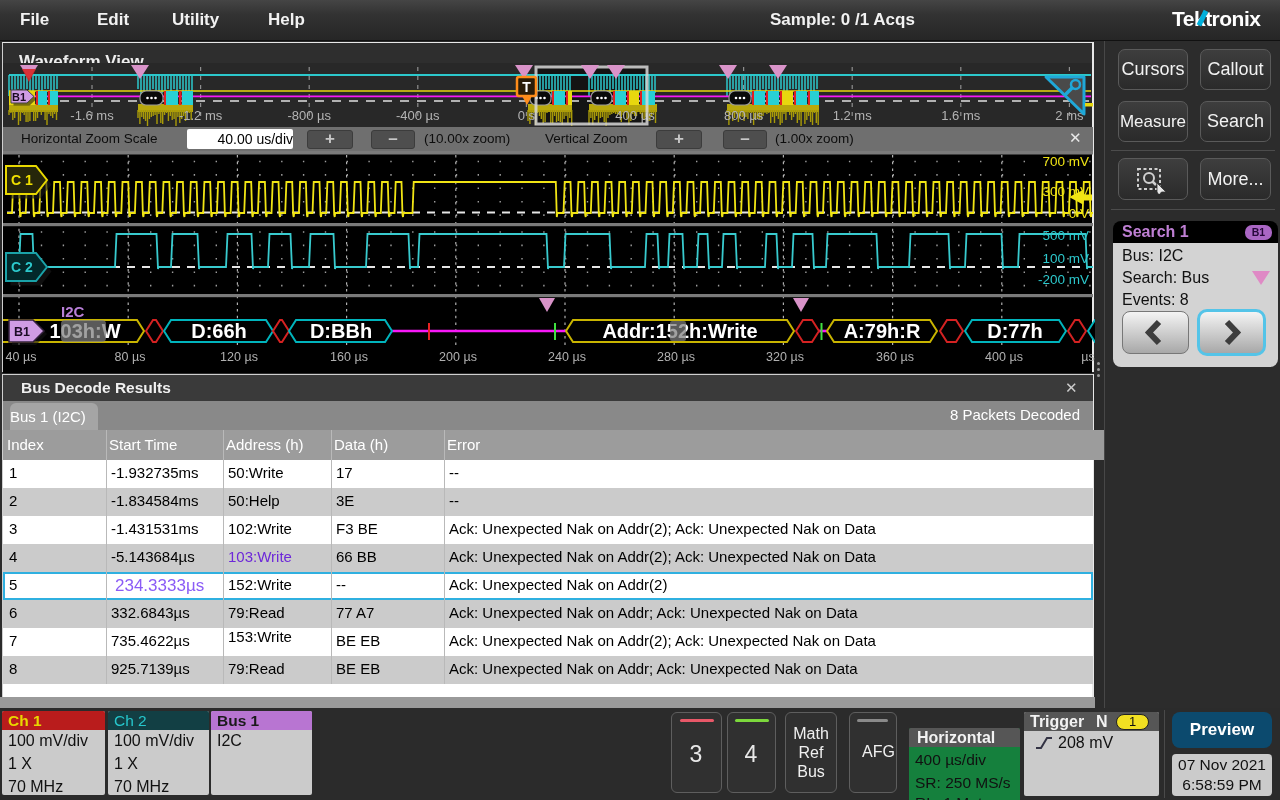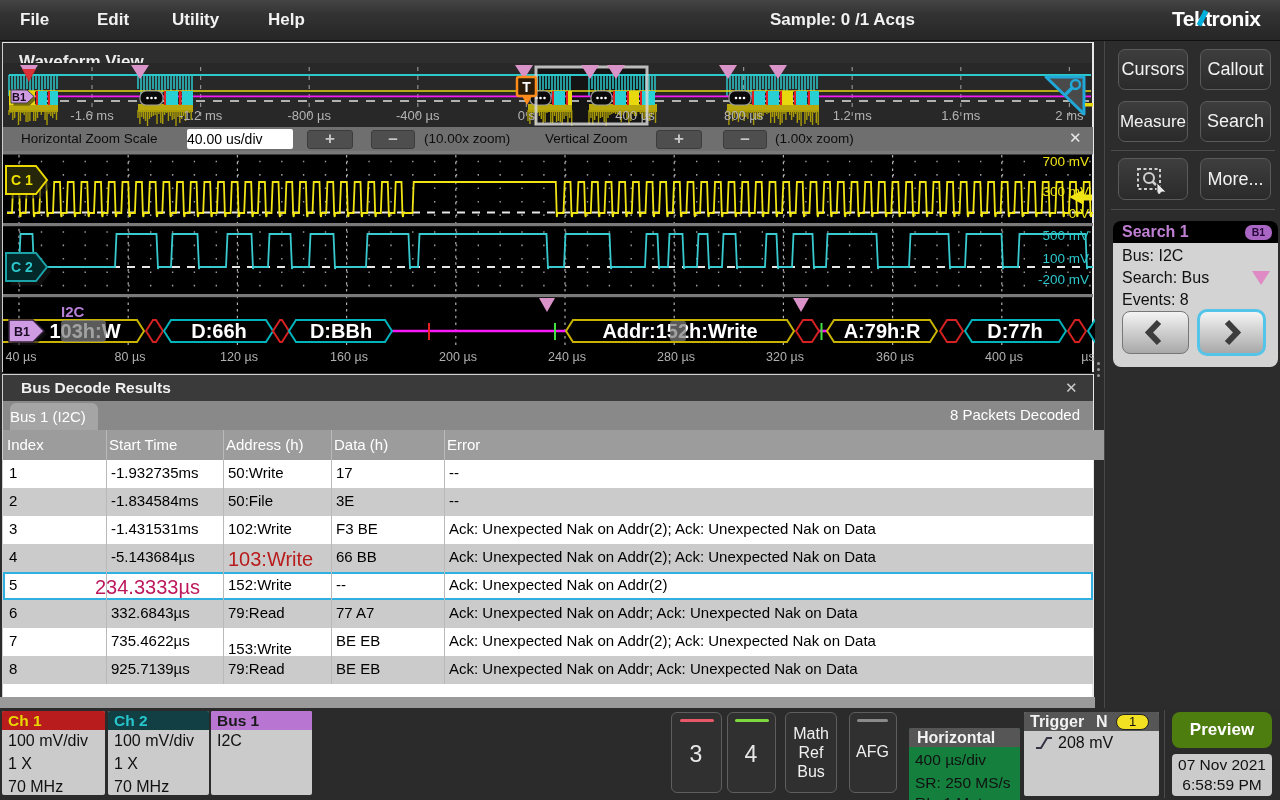--- a/index.html
+++ b/index.html
@@ -376,21 +376,21 @@
       <polygon points="8,27 24,27 31,33.5 24,40 8,40" fill="rgba(20,20,20,0.55)" transform="translate(2.5,2.5)"></polygon>
       <polygon points="8,27 24,27 31,33.5 24,40 8,40" fill="#cf9ce4" stroke="#444" stroke-width="1"></polygon>
       <text x="16" y="37.5" font-size="11" font-weight="bold" fill="#1a0a22" text-anchor="middle">B1</text>
       <polygon points="1043,14 1081,14 1081,51" fill="#4a4a4a" stroke="#1fa8d8" stroke-width="3" stroke-linejoin="round"></polygon>
       <circle cx="1072.5" cy="21.5" r="4.5" fill="none" stroke="#1fa8d8" stroke-width="2.5"></circle>
       <line x1="1069" y1="25" x2="1062.5" y2="31.5" stroke="#1fa8d8" stroke-width="3.5" stroke-linecap="round"></line>
       <rect x="1082" y="40" width="8" height="3.5" fill="#e8d80e"></rect>
     </svg>
     <div class="abs" style="left:0;top:84px;width:1090px;height:24px;background:#6f6f6f">
 <div class="abs" style="left:18px;top:4px;font-size:13.5px;color:#0d0d0d">Horizontal Zoom Scale</div>
-<div class="abs" style="left:184px;top:2px;width:106px;height:20px;background:#fff;border-radius:2px;font-size:14px;color:#000;text-align:left;line-height:20px">40.00 us/div</div>
+<div class="abs" style="left:184px;top:2px;width:106px;height:20px;background:#fff;border-radius:2px;font-size:14px;color:#000;text-align:right;line-height:20px">40.00 us/div</div>
 <div class="abs" style="left:304px;top:3px;width:46px;height:19px;background:#4e4e4e;border-radius:3px;border:1px solid #3c3c3c;color:#c8c8c8;font-size:17px;font-weight:bold;text-align:center;line-height:16px">+</div>
 <div class="abs" style="left:368px;top:3px;width:44px;height:19px;background:#4e4e4e;border-radius:3px;border:1px solid #3c3c3c;color:#c8c8c8;font-size:17px;font-weight:bold;text-align:center;line-height:15px">–</div>
 <div class="abs" style="left:421px;top:4px;font-size:13.5px;color:#0d0d0d">(10.00x zoom)</div>
 <div class="abs" style="left:542px;top:4px;font-size:13.5px;color:#0d0d0d">Vertical Zoom</div>
 <div class="abs" style="left:653px;top:3px;width:46px;height:19px;background:#4e4e4e;border-radius:3px;border:1px solid #3c3c3c;color:#c8c8c8;font-size:17px;font-weight:bold;text-align:center;line-height:16px">+</div>
 <div class="abs" style="left:720px;top:3px;width:44px;height:19px;background:#4e4e4e;border-radius:3px;border:1px solid #3c3c3c;color:#c8c8c8;font-size:17px;font-weight:bold;text-align:center;line-height:15px">–</div>
 <div class="abs" style="left:772px;top:4px;font-size:13.5px;color:#0d0d0d">(1.00x zoom)</div>
 <div class="abs" style="left:1066px;top:2px;font-size:15px;color:#e8e8e8">✕</div>
 </div>
 <svg width="1092" height="222" style="position:absolute;left:0;top:108px">
@@ -494,56 +494,56 @@
     <div class="abs" style="left:0;top:85px;width:1090px;height:28px;background:#fff;">
       <span class="abs" style="left:6px;top:4px;font-size:15px;color:#000">1</span>
       <span class="abs" style="left:108px;top:4px;font-size:15px;color:#000">-1.932735ms</span>
       <span class="abs" style="left:225px;top:4px;font-size:15px;color:#000">50:Write</span>
       <span class="abs" style="left:333px;top:4px;font-size:15px;color:#000">17</span>
       <span class="abs" style="left:446px;top:4px;font-size:15px;color:#000">--</span>
     </div>
     <div class="abs" style="left:0;top:113px;width:1090px;height:28px;background:#cbcbcb;">
       <span class="abs" style="left:6px;top:4px;font-size:15px;color:#000">2</span>
       <span class="abs" style="left:108px;top:4px;font-size:15px;color:#000">-1.834584ms</span>
-      <span class="abs" style="left:225px;top:4px;font-size:15px;color:#000">50:File</span>
+      <span class="abs" style="left:225px;top:4px;font-size:15px;color:#000">50:Help</span>
       <span class="abs" style="left:333px;top:4px;font-size:15px;color:#000">3E</span>
       <span class="abs" style="left:446px;top:4px;font-size:15px;color:#000">--</span>
     </div>
     <div class="abs" style="left:0;top:141px;width:1090px;height:28px;background:#fff;">
       <span class="abs" style="left:6px;top:4px;font-size:15px;color:#000">3</span>
       <span class="abs" style="left:108px;top:4px;font-size:15px;color:#000">-1.431531ms</span>
       <span class="abs" style="left:225px;top:4px;font-size:15px;color:#000">102:Write</span>
       <span class="abs" style="left:333px;top:4px;font-size:15px;color:#000">F3 BE</span>
       <span class="abs" style="left:446px;top:4px;font-size:15px;color:#000">Ack: Unexpected Nak on Addr(2); Ack: Unexpected Nak on Data</span>
     </div>
     <div class="abs" style="left:0;top:169px;width:1090px;height:28px;background:#cbcbcb;">
       <span class="abs" style="left:6px;top:4px;font-size:15px;color:#000">4</span>
       <span class="abs" style="left:108px;top:4px;font-size:15px;color:#000">-5.143684µs</span>
-      <span class="abs" style="left:225px;top:4px;font-size:20px;color:#b91c1c">103:Write</span>
+      <span class="abs" style="left:225px;top:4px;font-size:15px;color:#6d28d9">103:Write</span>
       <span class="abs" style="left:333px;top:4px;font-size:15px;color:#000">66 BB</span>
       <span class="abs" style="left:446px;top:4px;font-size:15px;color:#000">Ack: Unexpected Nak on Addr(2); Ack: Unexpected Nak on Data</span>
     </div>
     <div class="abs" style="left:0;top:197px;width:1090px;height:28px;background:#fff;border:2px solid #2fb0e0;">
       <span class="abs" style="left:4px;top:2px;font-size:15px;color:#000">5</span>
-      <span class="abs" style="left:90px;top:2px;font-size:20px;color:#be185d">234.3333µs</span>
+      <span class="abs" style="left:110px;top:2px;font-size:17px;color:#8b5cf6">234.3333µs</span>
       <span class="abs" style="left:223px;top:2px;font-size:15px;color:#000">152:Write</span>
       <span class="abs" style="left:331px;top:2px;font-size:15px;color:#000">--</span>
       <span class="abs" style="left:444px;top:2px;font-size:15px;color:#000">Ack: Unexpected Nak on Addr(2)</span>
     </div>
     <div class="abs" style="left:0;top:225px;width:1090px;height:28px;background:#cbcbcb;">
       <span class="abs" style="left:6px;top:4px;font-size:15px;color:#000">6</span>
       <span class="abs" style="left:108px;top:4px;font-size:15px;color:#000">332.6843µs</span>
       <span class="abs" style="left:225px;top:4px;font-size:15px;color:#000">79:Read</span>
       <span class="abs" style="left:333px;top:4px;font-size:15px;color:#000">77 A7</span>
       <span class="abs" style="left:446px;top:4px;font-size:15px;color:#000">Ack: Unexpected Nak on Addr; Ack: Unexpected Nak on Data</span>
     </div>
     <div class="abs" style="left:0;top:253px;width:1090px;height:28px;background:#fff;">
       <span class="abs" style="left:6px;top:4px;font-size:15px;color:#000">7</span>
       <span class="abs" style="left:108px;top:4px;font-size:15px;color:#000">735.4622µs</span>
-      <span class="abs" style="left:225px;top:12px;font-size:15px;color:#000">153:Write</span>
+      <span class="abs" style="left:225px;top:0;font-size:15px;color:#000">153:Write</span>
       <span class="abs" style="left:333px;top:4px;font-size:15px;color:#000">BE EB</span>
       <span class="abs" style="left:446px;top:4px;font-size:15px;color:#000">Ack: Unexpected Nak on Addr(2); Ack: Unexpected Nak on Data</span>
     </div>
     <div class="abs" style="left:0;top:281px;width:1090px;height:28px;background:#cbcbcb;">
       <span class="abs" style="left:6px;top:4px;font-size:15px;color:#000">8</span>
       <span class="abs" style="left:108px;top:4px;font-size:15px;color:#000">925.7139µs</span>
       <span class="abs" style="left:225px;top:4px;font-size:15px;color:#000">79:Read</span>
       <span class="abs" style="left:333px;top:4px;font-size:15px;color:#000">BE EB</span>
       <span class="abs" style="left:446px;top:4px;font-size:15px;color:#000">Ack: Unexpected Nak on Addr; Ack: Unexpected Nak on Data</span>
     </div>
@@ -593,21 +593,21 @@
     <div class="abs" style="left:2px;top:3px;width:103px;height:84px;background:#cbcbcb;border-radius:2px">
       <div class="abs" style="left:0;top:0;width:103px;height:19px;background:#b91c1c;border-radius:2px 2px 0 0">
         <span class="abs" style="left:6px;top:1px;font-size:15.5px;font-weight:bold;color:#e8d800">Ch 1</span>
       </div>
       <span class="abs" style="left:6px;top:21px;font-size:16px;color:#111">100 mV/div</span>
       <span class="abs" style="left:6px;top:44px;font-size:16px;color:#111">1 X</span>
       <span class="abs" style="left:6px;top:67px;font-size:16px;color:#111">70 MHz</span>
     </div>
     <div class="abs" style="left:108px;top:3px;width:101px;height:84px;background:#cbcbcb;border-radius:2px">
       <div class="abs" style="left:0;top:0;width:101px;height:19px;background:#123f44;border-radius:2px 2px 0 0">
-        <span class="abs" style="left:6px;top:1px;font-size:15.5px;font-weight:bold;color:#26c6cc">Ch 2</span>
+        <span class="abs" style="left:6px;top:1px;font-size:15.5px;font-weight:normal;color:#26c6cc">Ch 2</span>
       </div>
       <span class="abs" style="left:6px;top:21px;font-size:16px;color:#111">100 mV/div</span>
       <span class="abs" style="left:6px;top:44px;font-size:16px;color:#111">1 X</span>
       <span class="abs" style="left:6px;top:67px;font-size:16px;color:#111">70 MHz</span>
     </div>
     <div class="abs" style="left:211px;top:3px;width:101px;height:84px;background:#cbcbcb;border-radius:2px">
       <div class="abs" style="left:0;top:0;width:101px;height:19px;background:#b875d2;border-radius:2px 2px 0 0">
         <span class="abs" style="left:6px;top:1px;font-size:15.5px;font-weight:bold;color:#1a1a1a">Bus 1</span>
       </div>
       <span class="abs" style="left:6px;top:21px;font-size:16px;color:#111">I2C</span>
@@ -616,21 +616,21 @@
       <div class="abs" style="left:8px;top:6px;width:34px;height:3px;background:#e85868;border-radius:2px"></div>
       <div class="abs" style="left:0;top:28px;width:48px;text-align:center;font-size:23px;color:#e8e8e8">3</div>
     </div>
     <div class="abs" style="left:727px;top:4px;width:49px;height:81px;background:#303030;border:1.5px solid #5e5e5e;border-radius:6px">
       <div class="abs" style="left:7px;top:6px;width:34px;height:3px;background:#7cd83c;border-radius:2px"></div>
       <div class="abs" style="left:0;top:28px;width:46px;text-align:center;font-size:23px;color:#e8e8e8">4</div>
     </div>
     <div class="abs" style="left:785px;top:4px;width:52px;height:81px;background:#303030;border:1.5px solid #5e5e5e;border-radius:6px;color:#f0f0f0;font-size:16px;text-align:center;line-height:19px;padding-top:11px">Math<br>Ref<br>Bus</div>
     <div class="abs" style="left:849px;top:4px;width:48px;height:81px;background:#303030;border:1.5px solid #5e5e5e;border-radius:6px">
       <div class="abs" style="left:7px;top:6px;width:31px;height:3px;background:#8a8a8a;border-radius:2px"></div>
-      <div class="abs" style="left:0;top:30px;width:45px;text-align:center;font-size:16px;color:#f0f0f0">AFG</div>
+      <div class="abs" style="left:0;top:30px;width:45px;text-align:right;font-size:16px;color:#f0f0f0">AFG</div>
     </div>
     <div class="abs" style="left:909px;top:20px;width:111px;height:83px;background:#15803d;border-radius:2px">
 <div class="abs" style="left:0;top:0;width:111px;height:19px;background:#565656;border-radius:2px 2px 0 0">
         <span class="abs" style="left:8px;top:1px;font-size:16px;font-weight:bold;color:#f2f2f2">Horizontal</span>
       </div>
 <span class="abs" style="left:6px;top:23px;font-size:15.5px;color:#111">400 µs/div</span>
 <span class="abs" style="left:6px;top:46px;font-size:15.5px;color:#111">SR: 250 MS/s</span>
 <span class="abs" style="left:6px;top:66px;font-size:15.5px;color:#111">RL: 1 Mpts</span>
     </div>
     <div class="abs" style="left:1024px;top:4px;width:135px;height:84px;background:#cbcbcb;border-radius:2px">
@@ -638,14 +638,14 @@
         <span class="abs" style="left:6px;top:1px;font-size:16px;font-weight:bold;color:#f2f2f2">Trigger</span>
         <span class="abs" style="left:72px;top:1px;font-size:16px;font-weight:bold;color:#f2f2f2">N</span>
 <span class="abs" style="left:92px;top:1.5px;width:33px;height:16px;background:#f2e022;border:1.5px solid #222;border-radius:8px;font-size:13px;color:#111;text-align:center;line-height:13px">1</span>
       </div>
 <svg class="abs" style="left:10px;top:23px" width="20" height="16">
         <path d="M2,13 H7 L13,3 H18" fill="none" stroke="#334" stroke-width="2"></path>
       </svg>
 <span class="abs" style="left:34px;top:22px;font-size:16px;color:#111">208 mV</span>
     </div>
     <div class="abs" style="left:1164px;top:2px;width:1px;height:88px;background:#4a4a4a"></div>
-    <div class="abs" style="left:1172px;top:4px;width:100px;height:36px;background:#4d7c0f;border-radius:8px;color:#fff;font-size:17px;font-weight:bold;text-align:center;line-height:36px">Preview</div>
+    <div class="abs" style="left:1172px;top:4px;width:100px;height:36px;background:#0c4a6e;border-radius:8px;color:#fff;font-size:17px;font-weight:bold;text-align:center;line-height:36px">Preview</div>
     <div class="abs" style="left:1172px;top:46px;width:100px;height:42px;background:#cbcbcb;border-radius:4px;font-size:15.5px;color:#111;text-align:center;line-height:20px;padding-top:1px">07 Nov 2021<br>6:58:59 PM</div>
   </div>
 </body></html>

